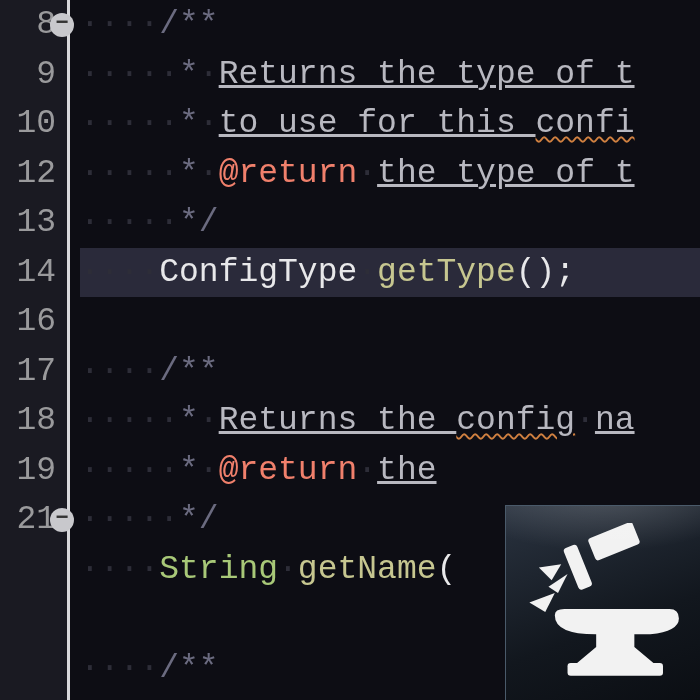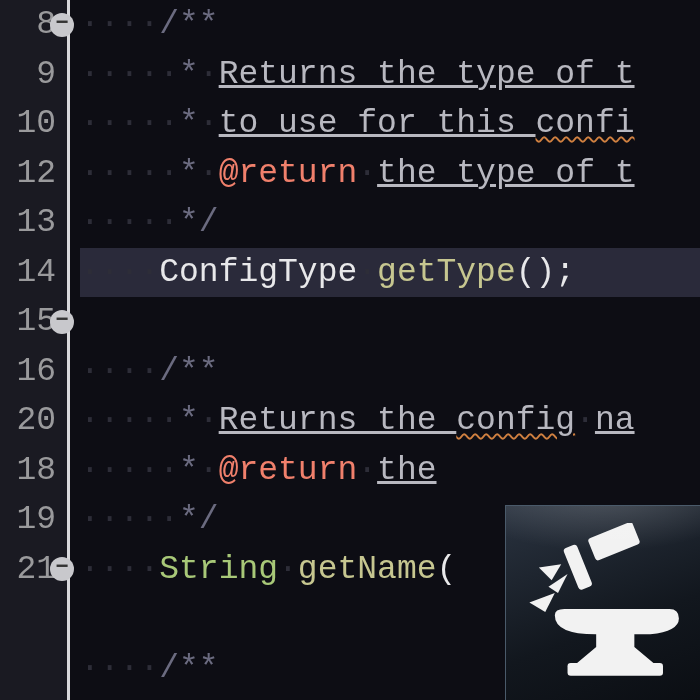--- a/index.html
+++ b/index.html
@@ -116,23 +116,22 @@
 <body>
 
 <div class="editor">
   <div class="gutter" id="gutter">
       <div class="gutter-line">8<div class="fold-marker"></div></div>
       <div class="gutter-line">9</div>
       <div class="gutter-line">10</div>
       <div class="gutter-line">12</div>
       <div class="gutter-line">13</div>
       <div class="gutter-line">14</div>
-      <div class="gutter-line">15<div class="fold-marker"></div></div>
       <div class="gutter-line">16</div>
-      <div class="gutter-line">20</div>
+      <div class="gutter-line">17</div>
       <div class="gutter-line">18</div>
       <div class="gutter-line">19</div>
       <div class="gutter-line">21<div class="fold-marker"></div></div>
     </div>
   <div class="indent-guide-col"></div>
   <div class="code" id="code"><div class="code-line"><span class="ws">····</span><span class="comment">/**</span></div><div class="code-line"><span class="ws">·····</span><span class="comment">*</span><span class="ws">·</span><span class="plain">Returns the type of t</span></div><div class="code-line"><span class="ws">·····</span><span class="comment">*</span><span class="ws">·</span><span class="plain">to use for this </span><span class="plain squiggle">confi</span></div><div class="code-line"><span class="ws">·····</span><span class="comment">*</span><span class="ws">·</span><span class="doc-tag">@return</span><span class="ws">·</span><span class="plain">the type of t</span></div><div class="code-line"><span class="ws">·····</span><span class="comment">*/</span></div><div class="code-line active-line"><span class="ws">····</span><span class="type">ConfigType</span><span class="ws">·</span><span class="method">getType</span><span class="punct">();</span></div><div class="code-line"></div><div class="code-line"><span class="ws">····</span><span class="comment">/**</span></div><div class="code-line"><span class="ws">·····</span><span class="comment">*</span><span class="ws">·</span><span class="plain">Returns the </span><span class="plain squiggle">config</span><span class="ws">·</span><span class="plain">na</span></div><div class="code-line"><span class="ws">·····</span><span class="comment">*</span><span class="ws">·</span><span class="doc-tag">@return</span><span class="ws">·</span><span class="plain">the</span></div><div class="code-line"><span class="ws">·····</span><span class="comment">*/</span></div><div class="code-line"><span class="ws">····</span><span class="string-type">String</span><span class="ws">·</span><span class="method">getName</span><span class="punct">(</span></div><div class="code-line"></div><div class="code-line"><span class="ws">····</span><span class="comment">/**</span></div></div>
 </div>
 
 <div class="overlay-icon">
   <svg class="anvil" viewBox="0 0 100 100">

